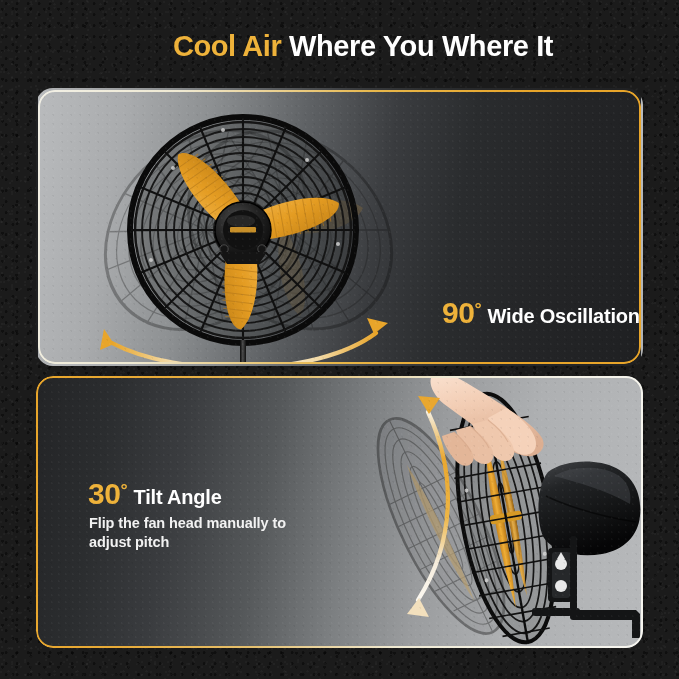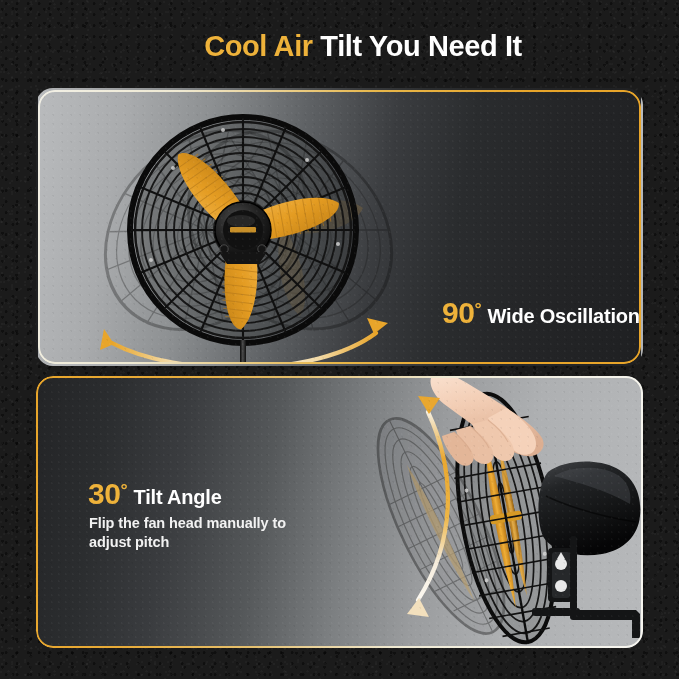--- a/index.html
+++ b/index.html
@@ -158,21 +158,21 @@
 
   svg { display:block; }
   .art { position:absolute; inset:0; z-index:10; }
 </style>
 </head>
 <body>
 
 <div id="stage">
 
   <div id="headline">
-    <span class="gold">Cool Air</span><span> Tilt You Need It</span>
+    <span class="gold">Cool Air</span><span> Where You Where It</span>
   </div>
 
   <div class="panel" id="panel-oscillation">
 
     <svg class="art" viewBox="0 0 607 278" width="607" height="278">
       <defs>
         <radialGradient id="hubG" cx="38%" cy="32%" r="72%">
           <stop offset="0%" stop-color="#4a4a4a"></stop>
           <stop offset="55%" stop-color="#222"></stop>
           <stop offset="100%" stop-color="#0c0c0c"></stop>

